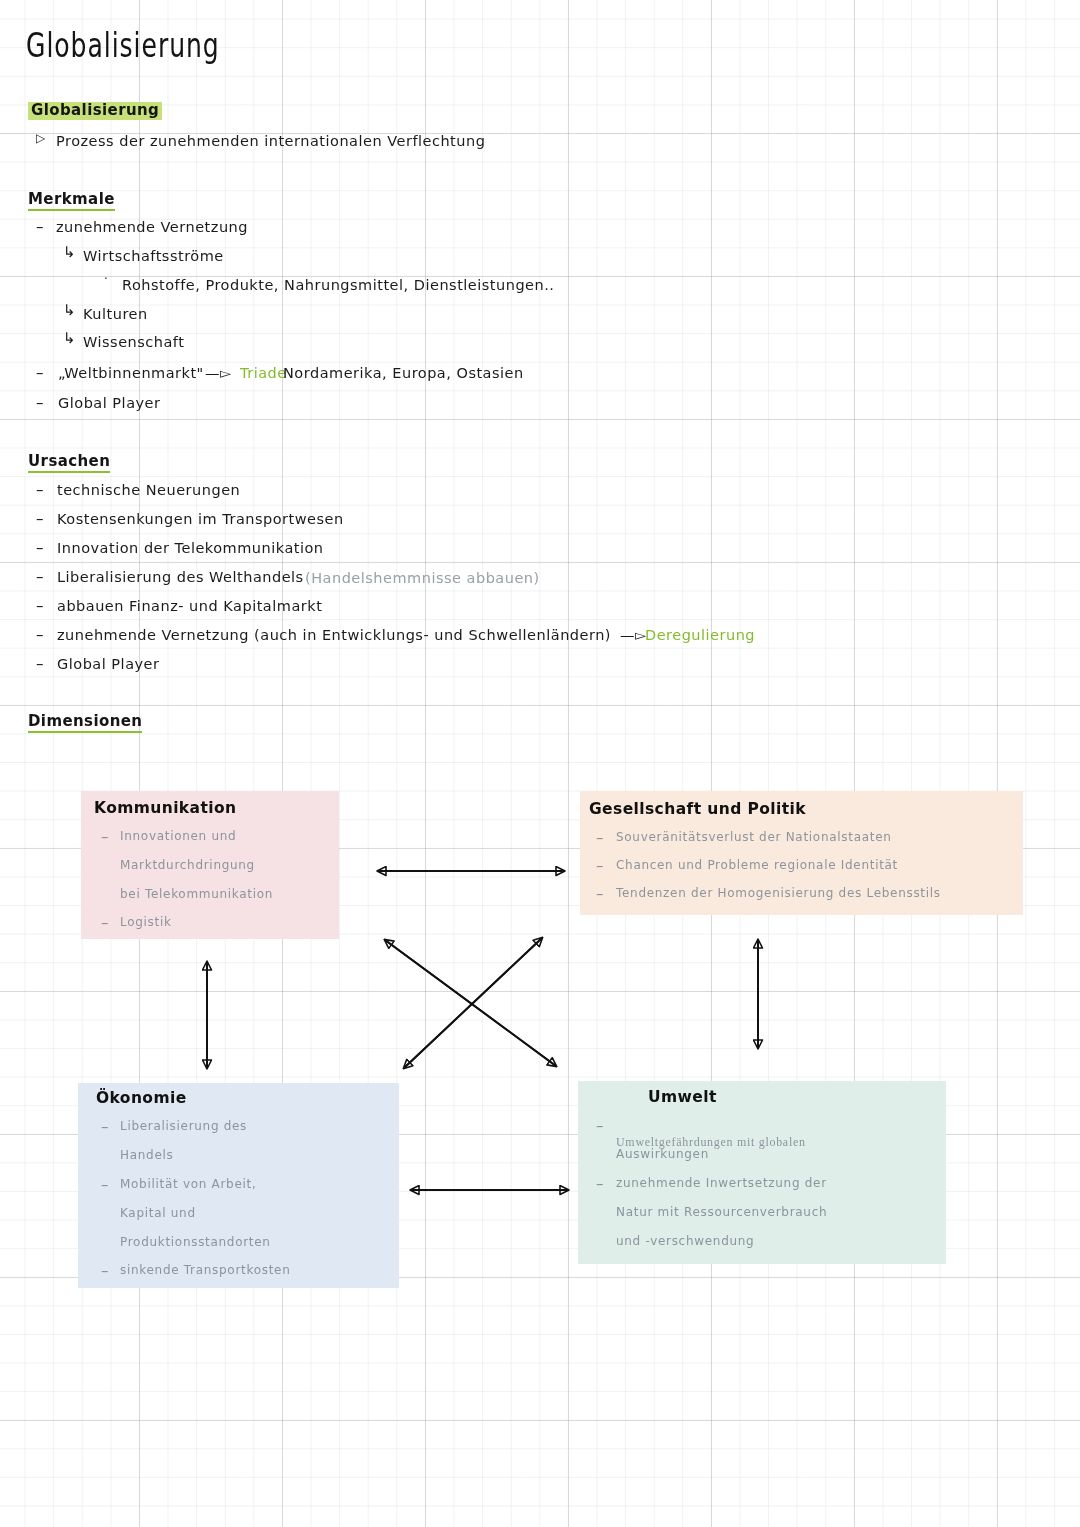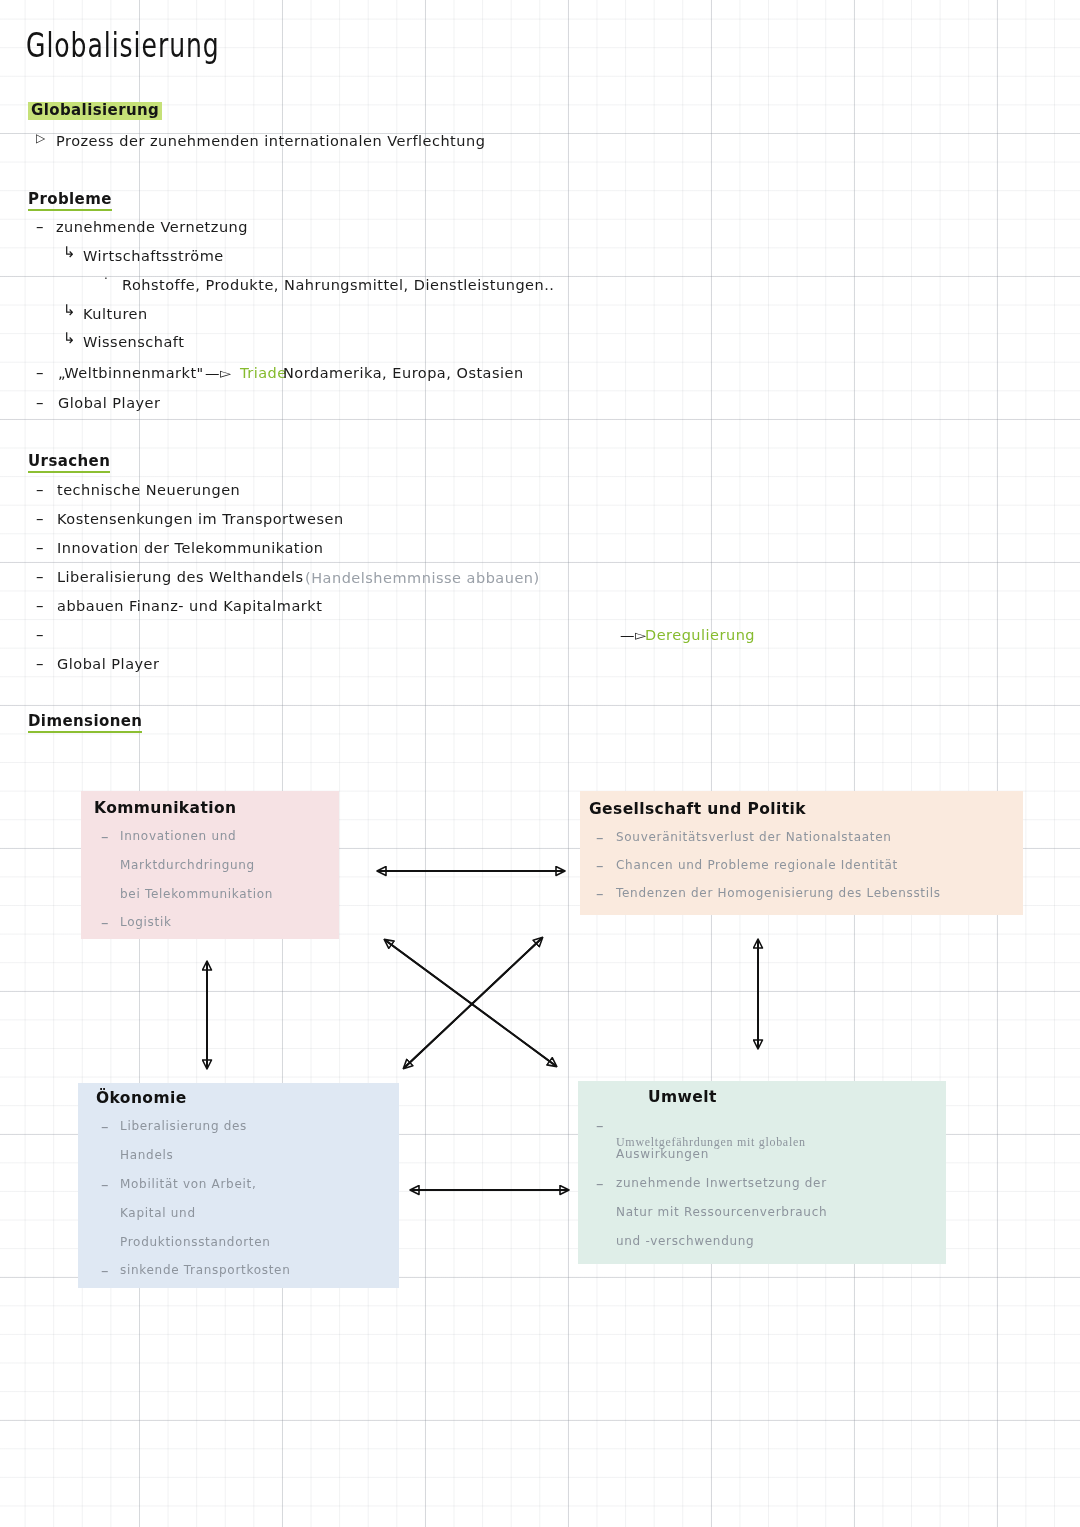--- a/index.html
+++ b/index.html
@@ -113,21 +113,21 @@
 <div id="page">
 
   <div id="title" class="hw">Globalisierung</div>
 
   <div class="sec-head" style="left:28px;top:101px;">
     <span class="hl-green" style="background: linear-gradient(rgba(0, 0, 0, 0) 8%, rgb(198, 225, 120) 8%, rgb(198, 225, 120) 96%, rgba(0, 0, 0, 0) 96%);">Globalisierung</span>
   </div>
   <div class="arrowglyph" style="left:36px;top:131px;">▷</div>
   <div class="line" style="left:56px;top:133px;">Prozess der zunehmenden internationalen Verflechtung</div>
 
-  <div class="sec-head underline-green" style="left: 28px; top: 190px; border-bottom-color: rgb(140, 191, 50);">Probleme</div>
+  <div class="sec-head underline-green" style="left: 28px; top: 190px; border-bottom-color: rgb(140, 191, 50);">Merkmale</div>
 
   <div class="dash" style="left:36px;top:218px;">–</div>
   <div class="line" style="left:56px;top:219px;">zunehmende Vernetzung</div>
 
   <div class="lsub" style="left:63px;top:243px;">↳</div>
   <div class="line" style="left:83px;top:248px;">Wirtschaftsströme</div>
 
   <div class="dash" style="left:104px;top:272px;font-size:12px;">·</div>
   <div class="line" style="left:122px;top:277px;">Rohstoffe, Produkte, Nahrungsmittel, Dienstleistungen..</div>
 
@@ -158,20 +158,21 @@
   <div class="line" style="left:57px;top:540px;">Innovation der Telekommunikation</div>
 
   <div class="dash" style="left:36px;top:568px;">–</div>
   <div class="line" style="left:57px;top:569px;">Liberalisierung des Welthandels</div>
   <div class="line grey-txt" style="left:305px;top:570px;">(Handelshemmnisse abbauen)</div>
 
   <div class="dash" style="left:36px;top:597px;">–</div>
   <div class="line" style="left:57px;top:598px;">abbauen Finanz- und Kapitalmarkt</div>
 
   <div class="dash" style="left:36px;top:626px;">–</div>
+  <div class="line" style="left:57px;top:627px;">zunehmende Vernetzung (auch in Entwicklungs- und Schwellenländern)</div>
   <div class="line" style="left:620px;top:627px;">—▻</div>
   <div class="line green-txt" style="left:645px;top:627px;">Deregulierung</div>
 
   <div class="dash" style="left:36px;top:655px;">–</div>
   <div class="line" style="left:57px;top:656px;">Global Player</div>
 
   <div class="sec-head underline-green" style="left: 28px; top: 712px; border-bottom-color: rgb(140, 191, 50);">Dimensionen</div>
 
   <div class="shade" id="sh-komm" style="left: 81px; top: 791px; width: 258px; height: 148px; background: rgb(246, 226, 228);"></div>
   <div class="shade" id="sh-ges" style="left: 580px; top: 791px; width: 443px; height: 124px; background: rgb(250, 234, 222);"></div>

